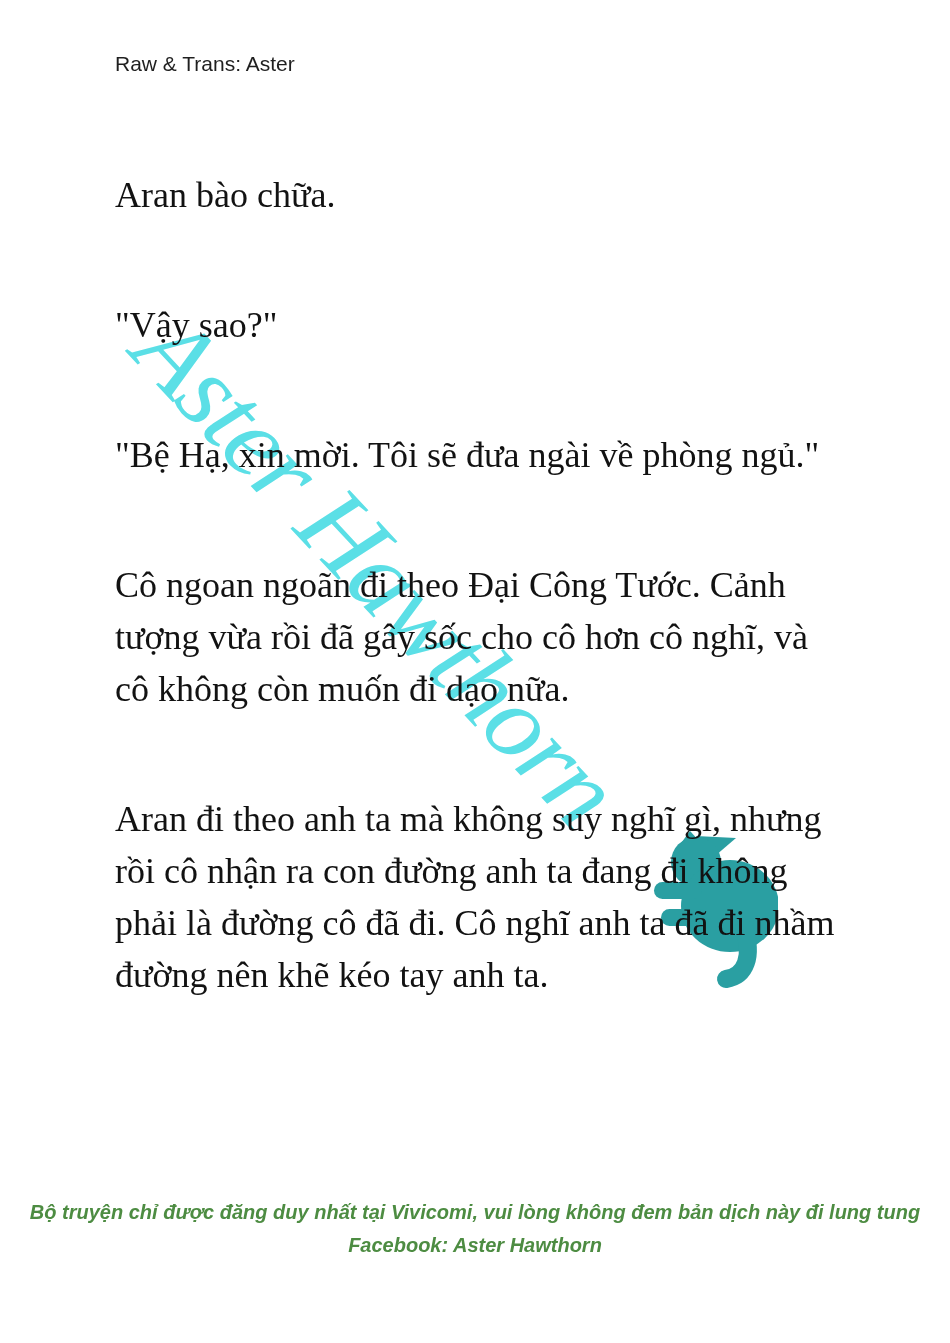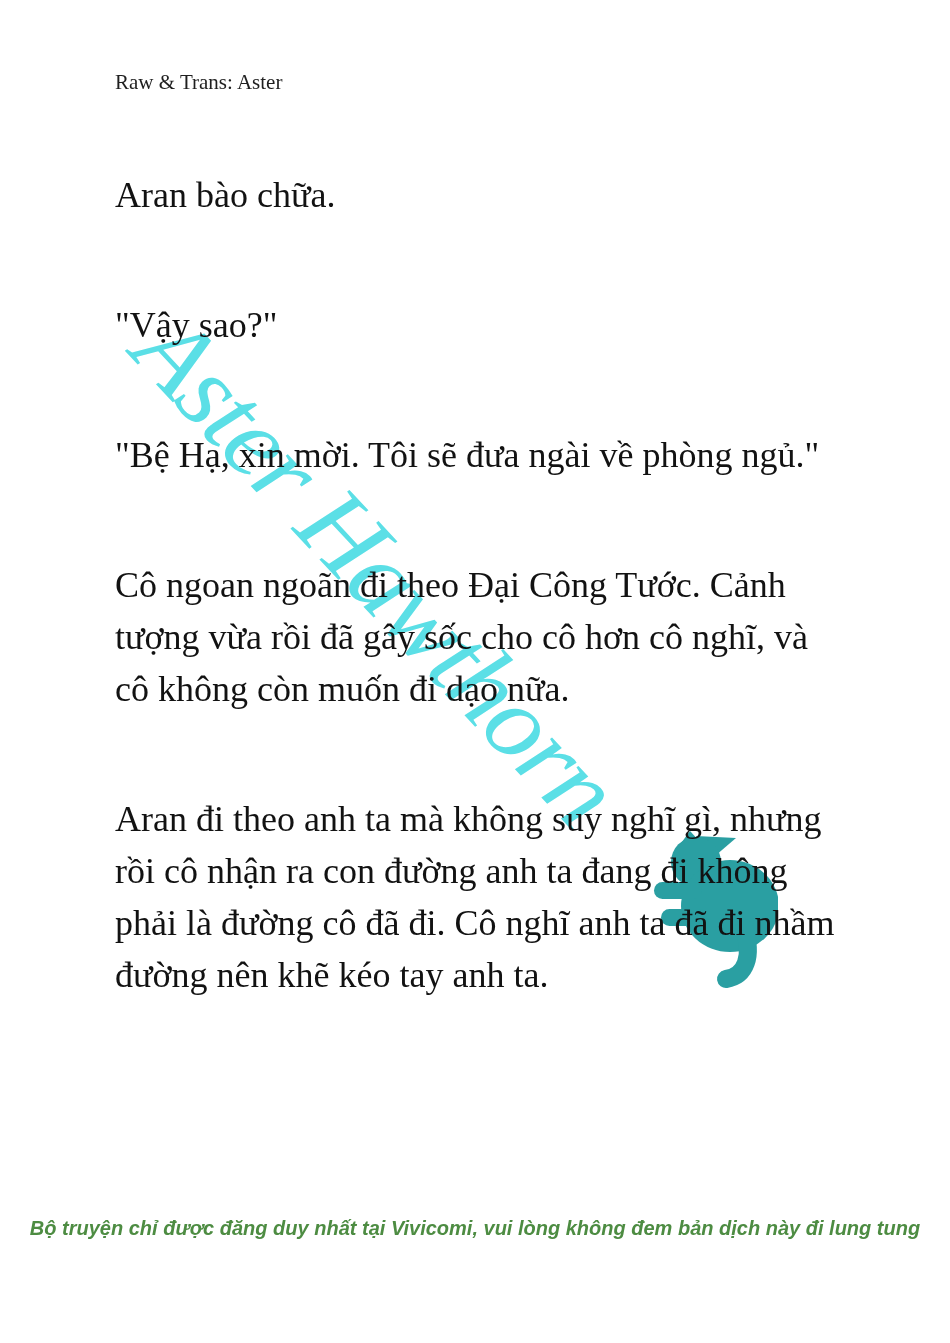--- a/index.html
+++ b/index.html
@@ -11,25 +11,24 @@
     overflow: hidden;
     font-family: "Liberation Serif", serif;
   }
   .page { position: absolute; inset: 0; }
 
   
   .credit {
     position: absolute;
     left: 115px;
     top: 52px;
-    font-family: Liberation Serif, serif;
+    font-family: Liberation Sans, sans-serif;
     font-size: 21px;
     color: #1f1f1f;
     z-index: 3;
-    margin-top: 18px;
   }
 
   
   .watermark {
     position: absolute;
     left: 193px;
     top: 295px;
     transform-origin: 0 0;
     transform: rotate(47deg);
     font-family: "Liberation Serif", serif;
@@ -80,21 +79,21 @@
     top: 1196px;
     text-align: center;
     font-family: "Liberation Sans", sans-serif;
     font-style: italic;
     font-weight: bold;
     font-size: 20px;
     line-height: 33px;
     color: #4d8c42;
     z-index: 2;
   }
-  .footer div { margin: 16px; }
+  .footer div { margin: 0; }
 
   
   .site-logo {
     position: absolute;
     left: 16px;
     top: 1354px;
     font-family: "Liberation Sans", sans-serif;
     font-style: italic;
     font-weight: bold;
     font-size: 40px;
@@ -136,17 +135,18 @@
   <div class="content">
     <p class="first">Aran bào chữa.</p>
     <p>"Vậy sao?"</p>
     <p>"Bệ Hạ, xin mời. Tôi sẽ đưa ngài về phòng ngủ."</p>
     <p>Cô ngoan ngoãn đi theo Đại Công Tước. Cảnh tượng vừa rồi đã gây sốc cho cô hơn cô nghĩ, và cô không còn muốn đi dạo nữa.</p>
     <p>Aran đi theo anh ta mà không suy nghĩ gì, nhưng rồi cô nhận ra con đường anh ta đang đi không phải là đường cô đã đi. Cô nghĩ anh ta đã đi nhầm đường nên khẽ kéo tay anh ta.</p>
   </div>
 
   <div class="footer">
     <div>Bộ truyện chỉ được đăng duy nhất tại Vivicomi, vui lòng không đem bản dịch này đi lung tung</div>
+    <div>Facebook: Aster Hawthorn</div>
   </div>
 
   <div class="site-logo">Vcomycs</div>
 
 </div>
 
 </body></html>

